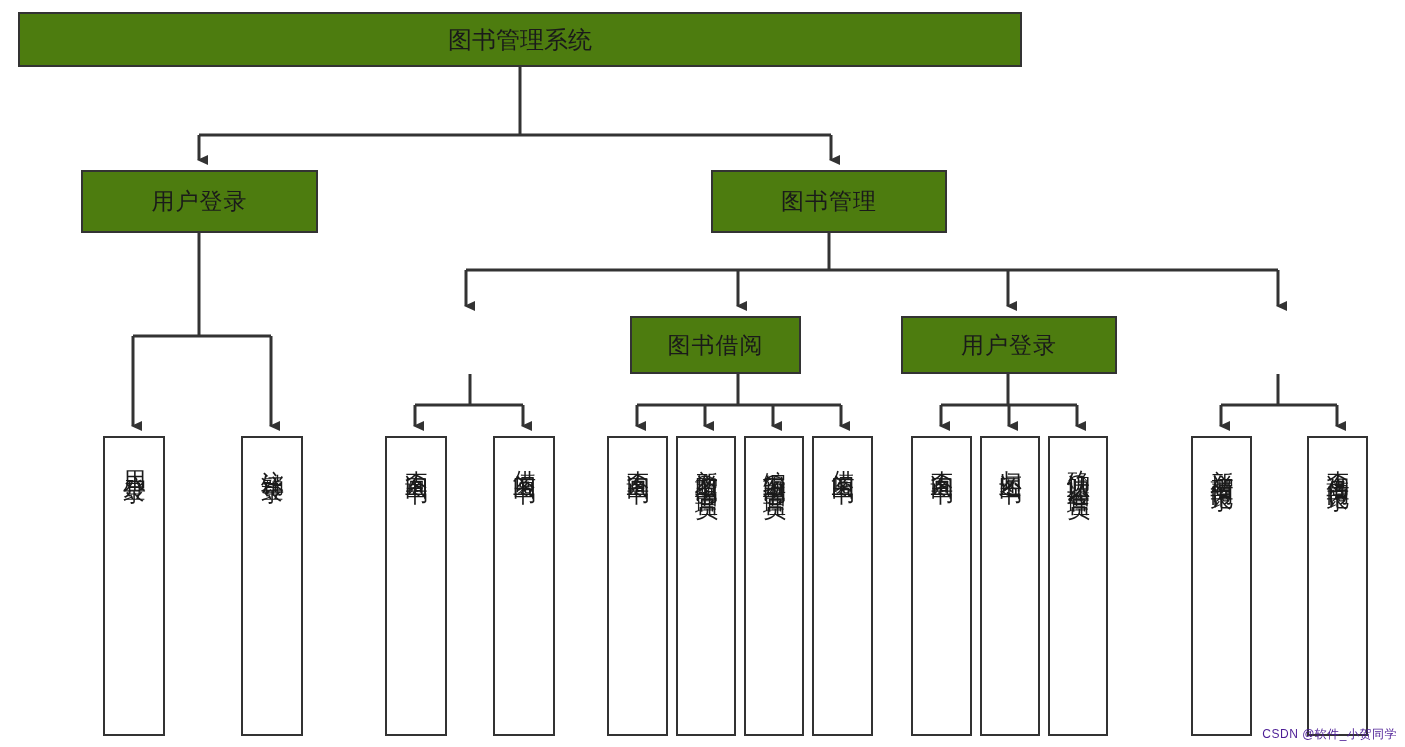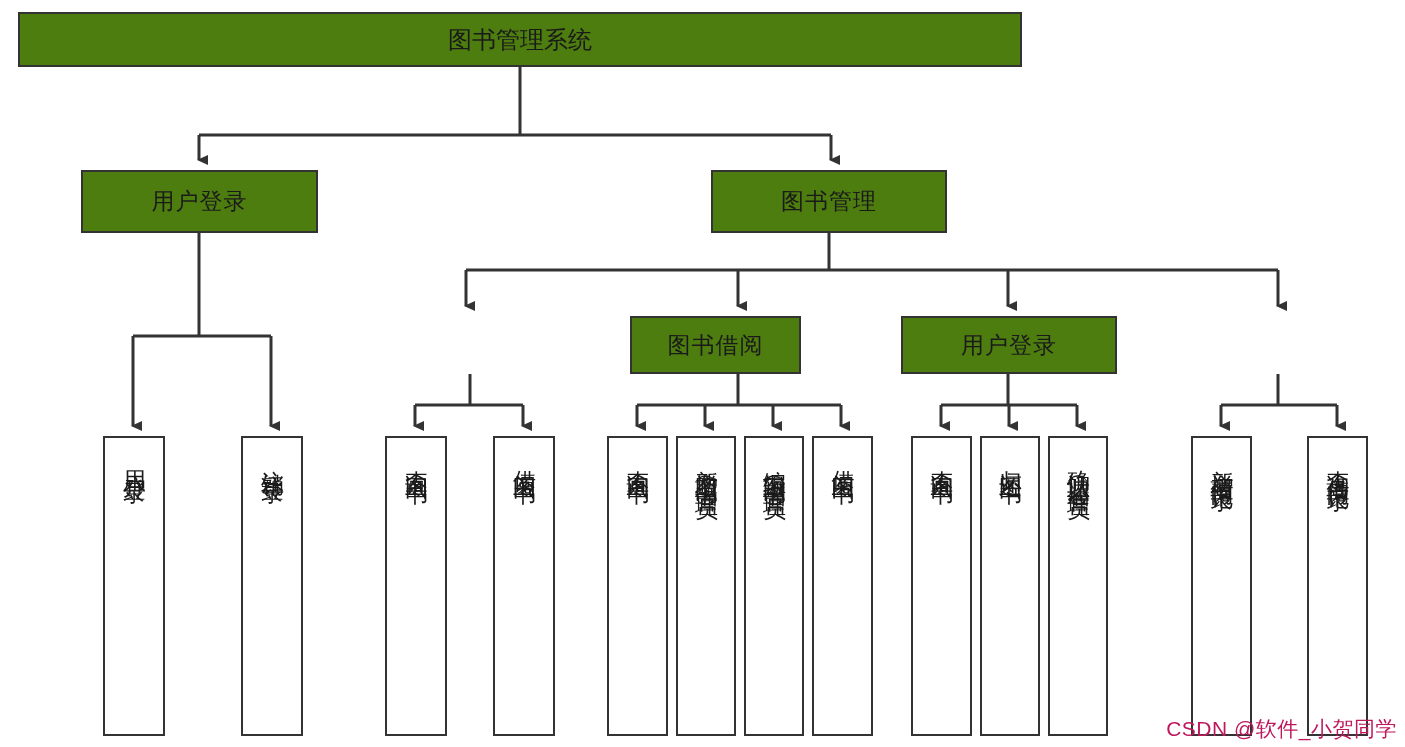--- a/index.html
+++ b/index.html
@@ -7,21 +7,21 @@
   #canvas{position:relative;width:1405px;height:747px;background:#fff;overflow:hidden;}
   svg.wires{position:absolute;left:0;top:0;width:1405px;height:747px;pointer-events:none;}
   .node{position:absolute;box-sizing:border-box;background:#4d7c0f;border:2px solid #333333;
         display:flex;align-items:center;justify-content:center;color:#1a1a1a;}
   .node.h{font-size:23px;letter-spacing:1px;}
   .node.root{font-size:24px;}
   .leaf{position:absolute;box-sizing:border-box;background:#ffffff;border:2px solid #333333;
         display:flex;align-items:flex-start;justify-content:center;padding-top:14px;}
   .leaf .vtxt{writing-mode:vertical-rl;text-orientation:upright;font-size:23px;
               line-height:1.12;letter-spacing:4px;color:#1a1a1a;white-space:nowrap;}
-  .wm{position:absolute;right:8px;bottom:4px;font-size:21px;color:#be185d;
+  .wm{position:absolute;right:8px;bottom:4px;font-size:12px;color:#4c1d95;
       letter-spacing:0.5px;white-space:nowrap;}
 </style>
 </head>
 <body>
 
 <div id="canvas">
 
   <svg class="wires" viewBox="0 0 1405 747">
     <defs>
       <marker id="ar" markerWidth="12" markerHeight="12" refX="5" refY="9" orient="auto" markerUnits="userSpaceOnUse">

